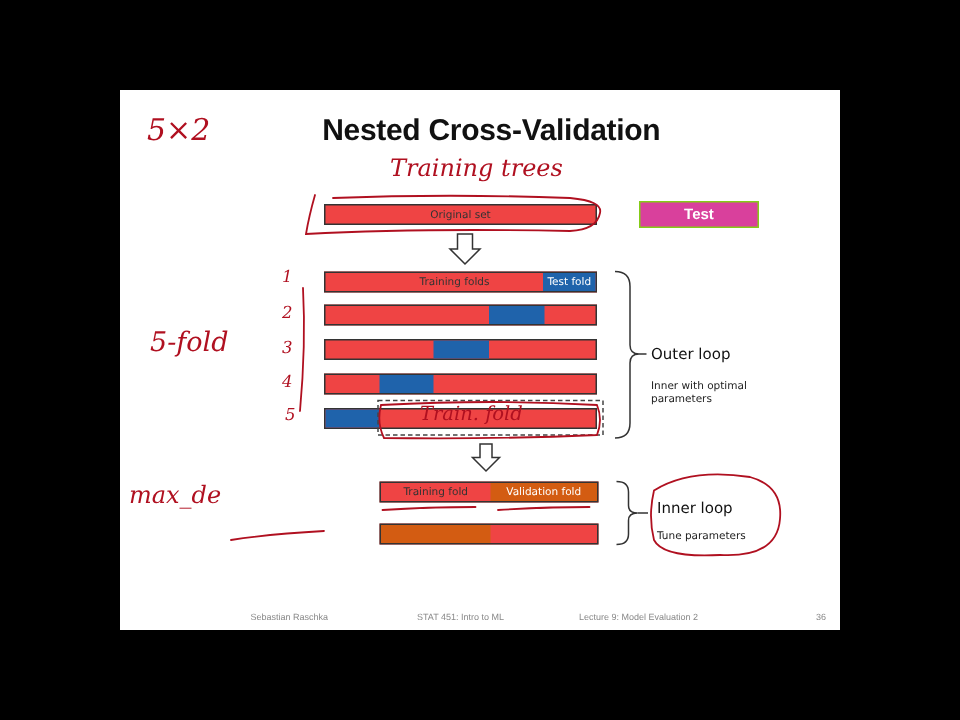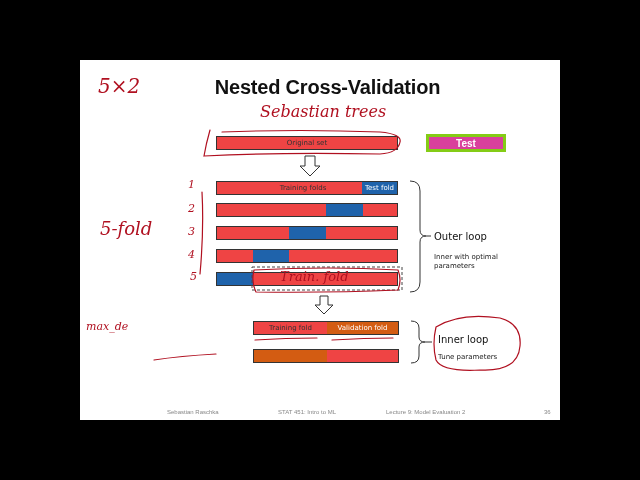--- a/index.html
+++ b/index.html
@@ -6,21 +6,21 @@
   body { width:640px; height:480px; background:#000; position:relative; overflow:hidden; font-family:"Liberation Sans", sans-serif; }
   .slide { position:absolute; left:80px; top:60px; width:480px; height:360px; background:#fff; overflow:hidden; }
   .abs { position:absolute; }
   .title { left:0; width:100%; top:16px; text-align:center; font-weight:bold; font-size:20px; color:#111; letter-spacing:-0.2px; padding-left:15px; box-sizing:border-box; }
   .bar { position:absolute; height:14px; border:1px solid #333; background:#ef4444; box-sizing:border-box; }
   .seg { position:absolute; top:0; bottom:0; }
   .seg.blue { background:#1f63ab; }
   .seg.orange { background:#d35c12; }
   .bar-label { position:absolute; top:0; bottom:0; display:flex; align-items:center; justify-content:center; font-size:7px; color:#333; font-family:"DejaVu Sans", sans-serif; }
   .bar-label.light { color:#fff; }
-  .test-box { position:absolute; left:346px; top:74px; width:80px; height:18px; background:#d9409c; border:3px solid #84cc16; box-sizing:border-box; color:#fff; font-weight:bold; font-size:10px; display:flex; align-items:center; justify-content:center; }
+  .test-box { position:absolute; left:346px; top:74px; width:80px; height:18px; background:#d9409c; border:1px solid #84cc16; box-sizing:border-box; color:#fff; font-weight:bold; font-size:10px; display:flex; align-items:center; justify-content:center; }
   .label-lg { font-size:10px; color:#111; font-family:"DejaVu Sans", sans-serif; }
   .label-sm { font-size:7px; color:#222; font-family:"DejaVu Sans", sans-serif; line-height:9px; }
   .footer { position:absolute; top:349px; font-size:6px; color:#888; }
   .hand { font-family:"DejaVu Serif", serif; font-style:italic; color:#b01020; }
   svg.overlay { position:absolute; left:0; top:0; }
 </style>
 </head>
 <body>
 
 <div class="slide">
@@ -84,29 +84,29 @@
 
     <polygon points="240,236 248,236 248,245 253,245 244,254 235,245 240,245" fill="#fff" stroke="#333" stroke-width="1"></polygon>
   </svg>
 
   <div class="footer" style="left:87px;">Sebastian Raschka</div>
   <div class="footer" style="left:198px;">STAT 451: Intro to ML</div>
   <div class="footer" style="left:306px;">Lecture 9: Model Evaluation 2</div>
   <div class="footer" style="left:464px;">36</div>
 
   <div class="abs hand" style="left:18px; top:14px; font-size:20px;">5×2</div>
-  <div class="abs hand" style="left:180px; top:42px; font-size:16px;">Sebastian trees</div>
+  <div class="abs hand" style="left:180px; top:42px; font-size:16px;">Training trees</div>
   <div class="abs hand" style="left:20px; top:158px; font-size:18px;">5-fold</div>
   <div class="abs hand" style="left:108px; top:118px; font-size:11px;">1</div>
   <div class="abs hand" style="left:108px; top:142px; font-size:11px;">2</div>
   <div class="abs hand" style="left:108px; top:165px; font-size:11px;">3</div>
   <div class="abs hand" style="left:108px; top:188px; font-size:11px;">4</div>
   <div class="abs hand" style="left:110px; top:210px; font-size:11px;">5</div>
   <div class="abs hand" style="left:200px; top:209px; font-size:13px;">Train. fold</div>
-  <div class="abs hand" style="left:6px; top:260px; font-size:11px;">max_de</div>
+  <div class="abs hand" style="left:6px; top:260px; font-size:16px;">max_de</div>
 
   <svg class="overlay" width="480" height="360">
     <g fill="none" stroke="#b01020" stroke-width="1.2" stroke-linecap="round">
 
       <path d="M130,70 Q126,84 124,96 Q200,92 300,94 Q318,93 320,82 Q322,74 300,72 Q220,69 142,72"></path>
 
       <path d="M122,132 Q124,170 120,214"></path>
 
       <path d="M174,210 Q250,206 318,210 Q322,220 318,230 Q250,233 176,232 Q171,222 174,210"></path>
 

